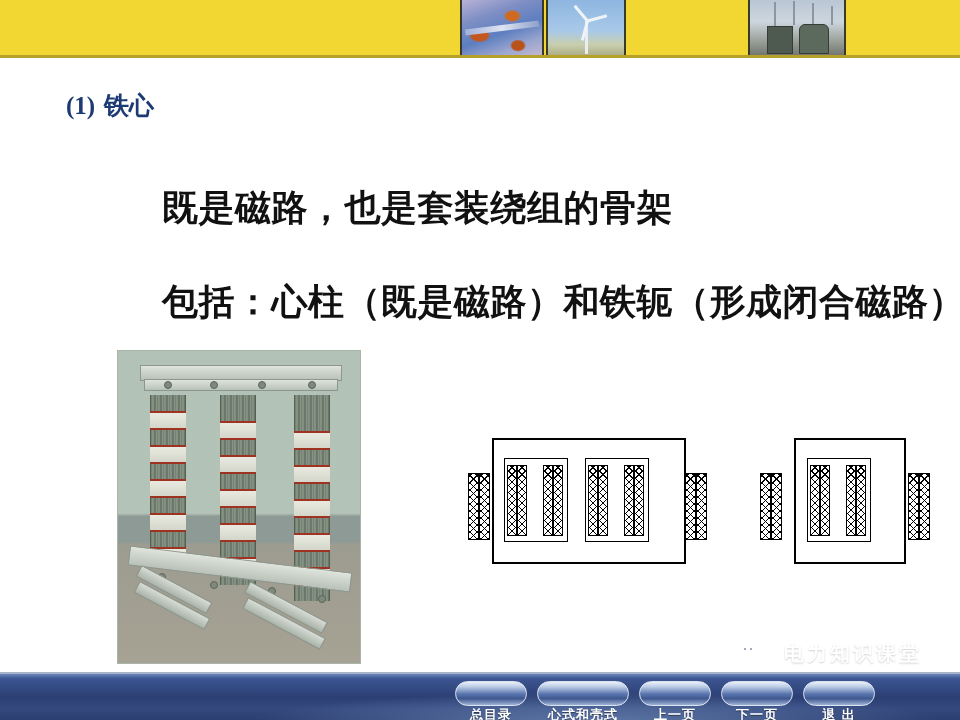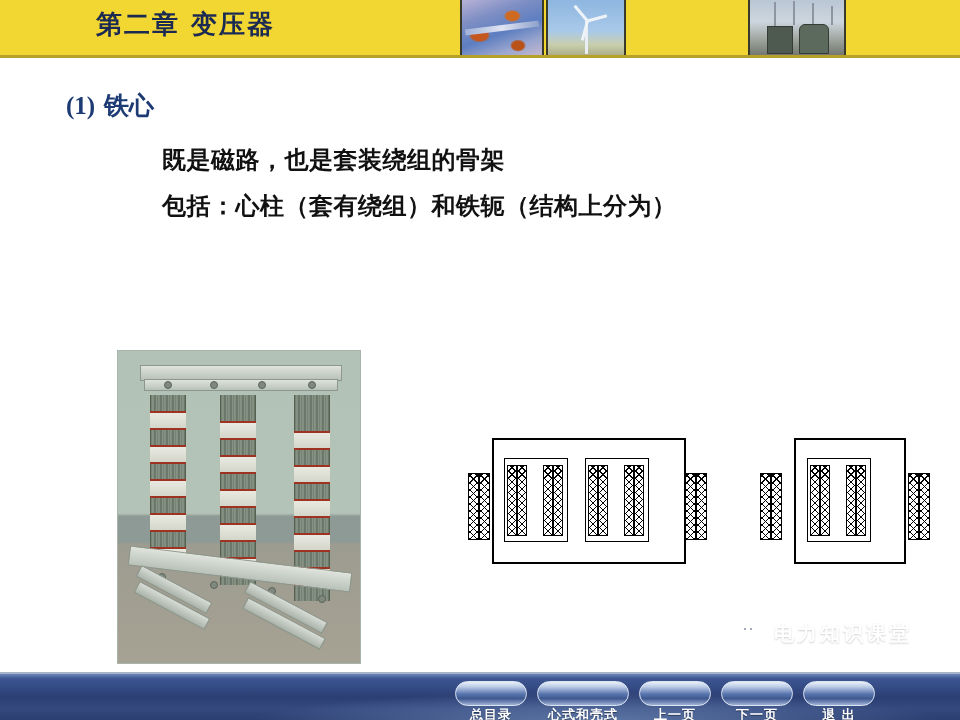--- a/index.html
+++ b/index.html
@@ -125,27 +125,28 @@
   }
   .section-title .num {
     font-family: "Liberation Serif", "DejaVu Serif", serif;
   }
   .body-lines {
     position: absolute;
     left: 162px; top: 137px;
     width: 760px;
   }
   .body-line {
-    font-size: 24px;
+    font-size: 36px;
     font-weight: bold;
     color: #111111;
     line-height: 46px;
     white-space: nowrap;
     font-family: "DejaVu Sans", "Liberation Sans", sans-serif;
     letter-spacing: 0.5px;
+    margin-top: 48px;
   }
 
   
   .photo {
     position: absolute;
     left: 117px; top: 350px;
     width: 242px; height: 312px;
     background: linear-gradient(180deg, #b2c2b6 0%, #b4c3b8 52%, #8d9a95 53%, #8d9a95 61%, #9d9c90 62%, #a6a294 100%);
     overflow: hidden;
     border: 1px solid #a9b5ab;
@@ -244,24 +245,24 @@
     letter-spacing: 1px;
     white-space: nowrap;
     font-family: "DejaVu Sans", "Liberation Sans", sans-serif;
     text-shadow: 0 1px 1px rgba(0,0,0,0.45);
     margin-top: 42px;
   }
 
   
   .watermark {
     position: absolute;
-    left: 738px; top: 620px;
+    left: 738px; top: 640px;
     display: flex;
     align-items: center;
-    gap: 8px;
+    gap: 18px;
     opacity: 0.62;
   }
   .wechat-icon {
     width: 28px; height: 24px;
     position: relative;
   }
   .wechat-icon .big {
     position: absolute;
     left: 0; top: 0;
     width: 21px; height: 17px;
@@ -299,21 +300,20 @@
     letter-spacing: 3px;
     white-space: nowrap;
     font-family: "DejaVu Sans", "Liberation Sans", sans-serif;
     text-shadow: 0 1px 2px rgba(0,0,0,0.3);
   }
 </style>
 </head>
 <body>
 
 <div class="header">
-  <div class="chapter-title">第二章 变压器</div>
 
   <div class="hdr-img hdr-img-1">
     <div class="machine-bg"></div>
   </div>
 
   <div class="hdr-img hdr-img-2">
     <div class="wind-bg">
       <div class="wind-tower"></div>
       <div class="wind-blade wb1"></div>
       <div class="wind-blade wb2"></div>
@@ -334,21 +334,21 @@
 </div>
 <div class="header-underline"></div>
 
 <div class="section-title">
   <span class="num">(1)</span>
   <span>铁心</span>
 </div>
 
 <div class="body-lines">
   <div class="body-line">既是磁路，也是套装绕组的骨架</div>
-  <div class="body-line">包括：心柱（套有绕组）和铁轭（结构上分为）</div>
+  <div class="body-line">包括：心柱（既是磁路）和铁轭（形成闭合磁路）</div>
 </div>
 
 <div class="photo">
 
   <div class="yoke" style="left:22px; top:14px; width:200px; height:14px;"></div>
   <div class="yoke" style="left:26px; top:28px; width:192px; height:10px;"></div>
   <div class="bolt" style="left:46px; top:30px;"></div>
   <div class="bolt" style="left:92px; top:30px;"></div>
   <div class="bolt" style="left:140px; top:30px;"></div>
   <div class="bolt" style="left:190px; top:30px;"></div>

